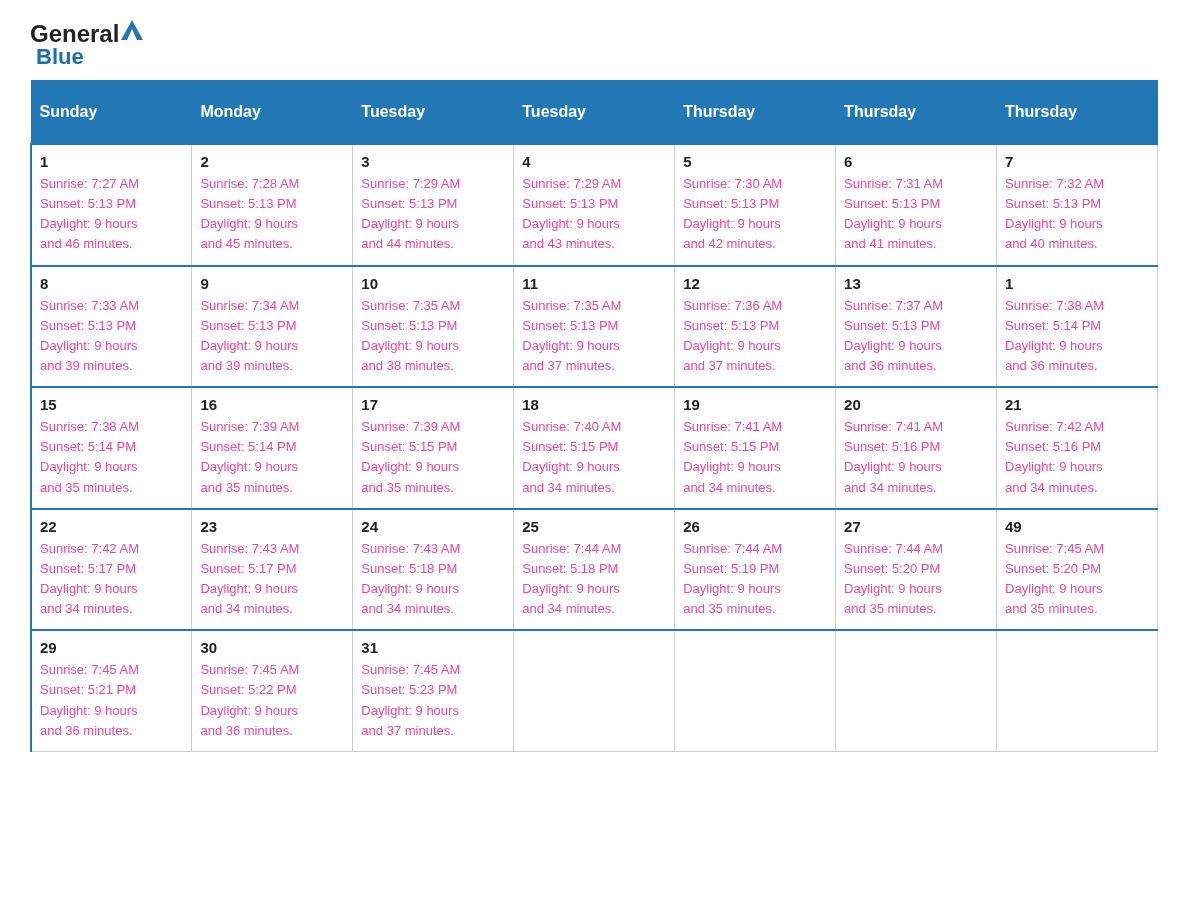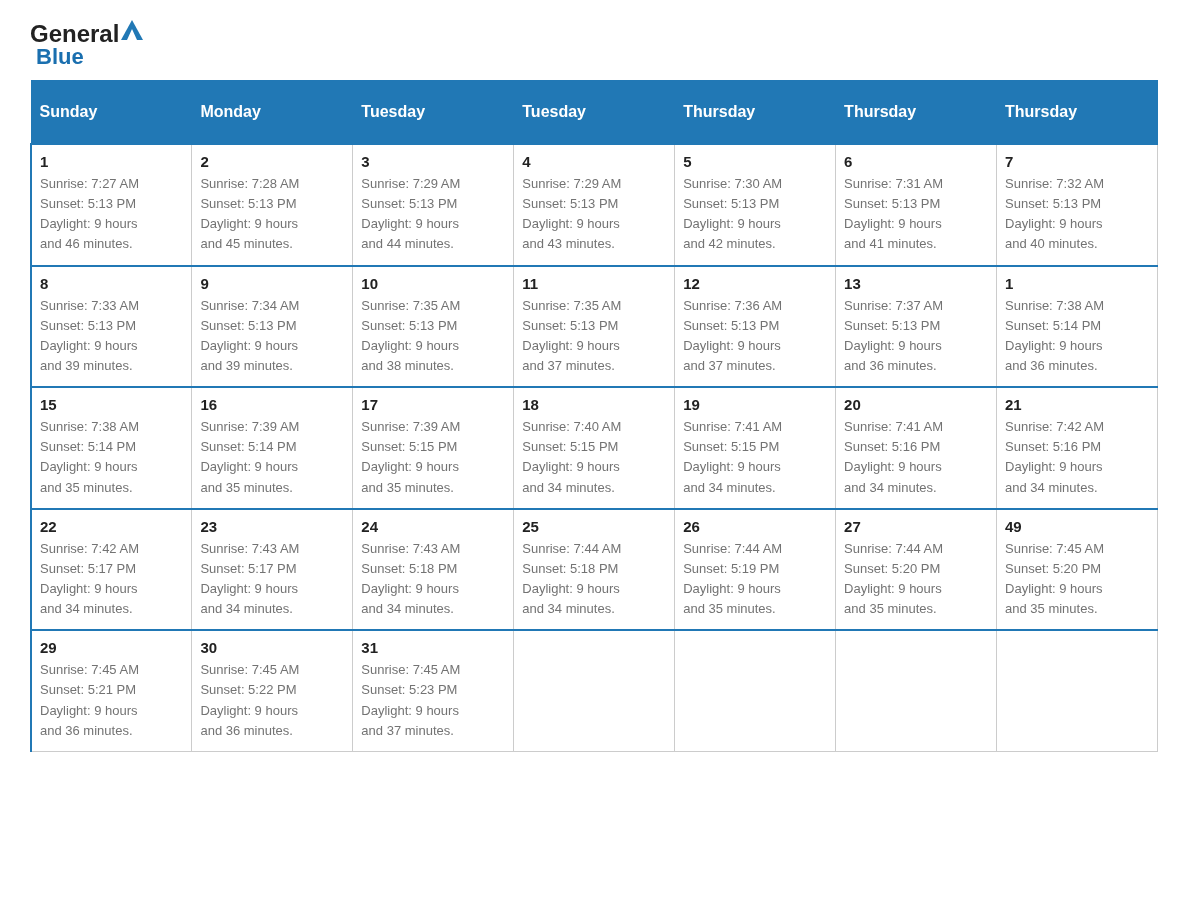--- a/index.html
+++ b/index.html
@@ -75,21 +75,21 @@
       border-left: 2px solid #2178b5;
     }
     .day-number {
       font-size: 15px;
       font-weight: bold;
       margin-bottom: 4px;
     }
     .day-info {
       font-size: 13px;
       line-height: 1.55;
-      color: #737373;
+      color: #ec4899;
     }
     tbody tr {
       border-top: 2px solid #2178b5;
     }
     tbody tr td.empty {
       background: #fff;
     }
   </style>
 </head>
 <body>

